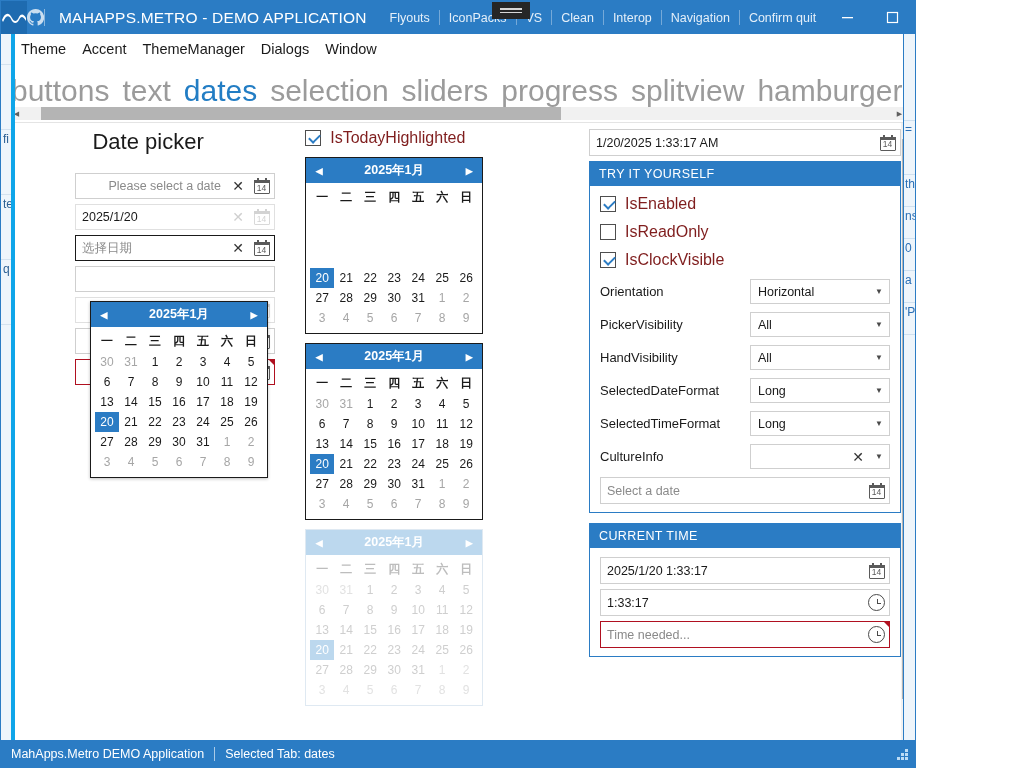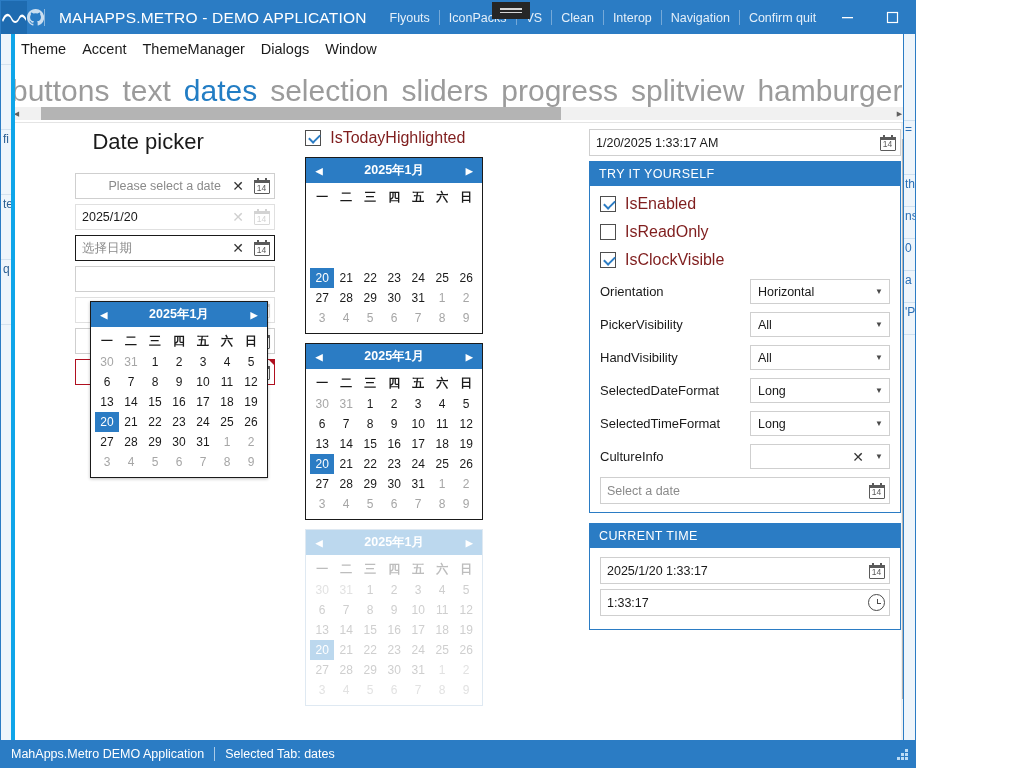--- a/index.html
+++ b/index.html
@@ -936,20 +936,30 @@
                 </div>
                 <div class="tbx" style="height:27px;">
                   <span class="val">1:33:17</span>
                   <span class="btn-ico">
                       <span class="clock-ico">
                         <i class="h"></i>
                         <i class="m"></i>
                       </span>
                     </span>
                 </div>
+                <div class="tbx err" style="height:27px; margin-bottom:0;">
+                  <span class="corner"></span>
+                  <span class="val ph">Time needed...</span>
+                  <span class="btn-ico">
+                      <span class="clock-ico">
+                        <i class="h"></i>
+                        <i class="m"></i>
+                      </span>
+                    </span>
+                </div>
               </div>
             </div>
 
           </div>
         </div>
 
       </div>
     </div>
 
     <div class="vscroll">

